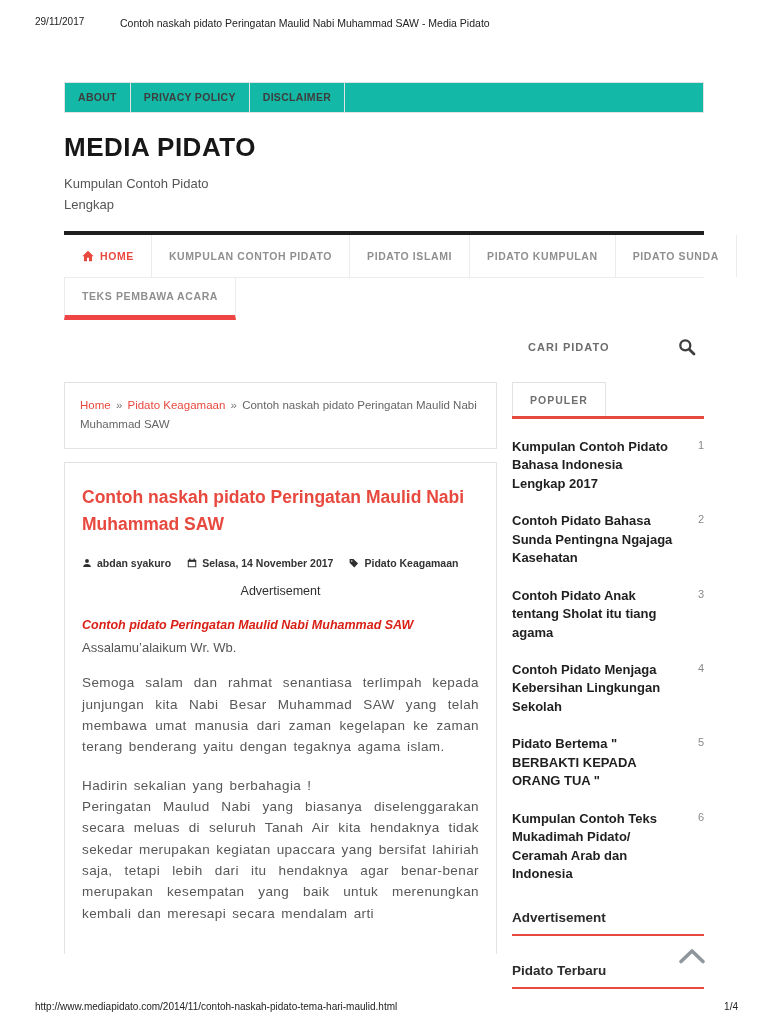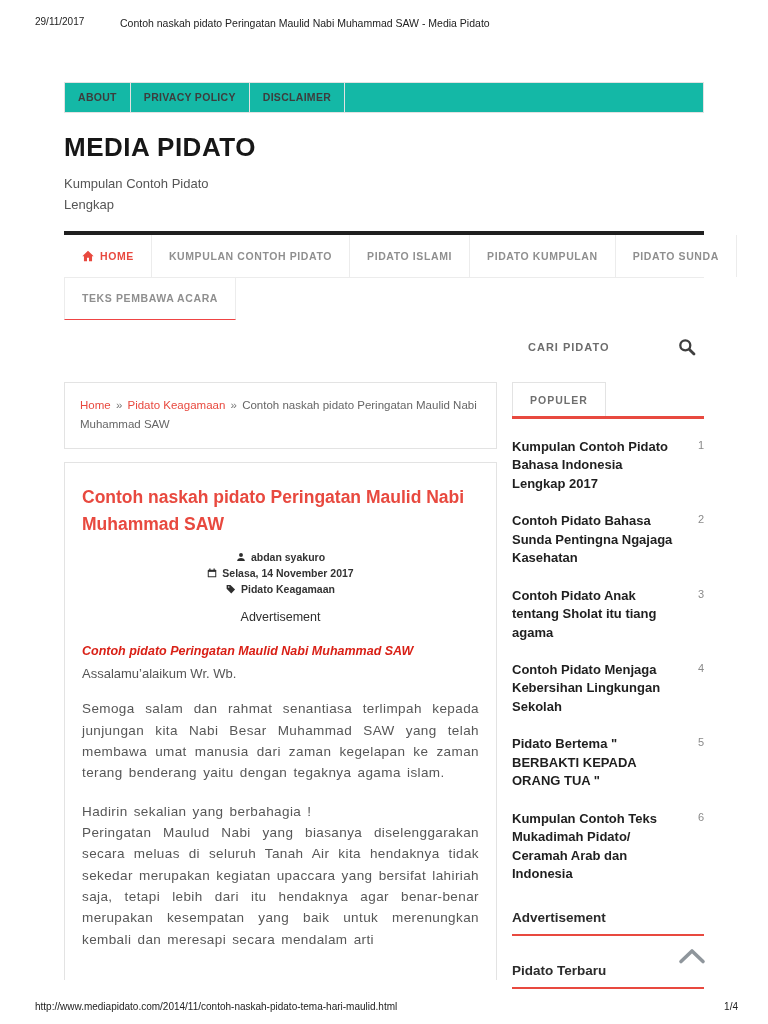--- a/index.html
+++ b/index.html
@@ -24,21 +24,21 @@
   .site-title { margin-top:19px; font-size:26px; font-weight:bold; color:#171717; letter-spacing:.5px; }
   .site-tagline { margin-top:10px; font-size:13px; color:#555; width:175px; line-height:1.65; }
 
   
   .mainnav { margin-top:15px; border-top:4px solid #1f1f1f; }
   .nav-row { display:flex; border-bottom:1px solid #ececec; }
   .nav-row2 { display:flex; }
   .nav-tab { display:flex; align-items:center; gap:6px; padding:0 17px; height:42px; font-size:10.5px; font-weight:bold; color:#8f8f8f; border-right:1px solid #ececec; letter-spacing:.6px; cursor:pointer; background:#fff; white-space:nowrap; }
   .nav-tab:first-child { border-left:1px solid #ececec; border-left-color:transparent; }
   .nav-tab.active { color:#e8493f; }
-  .nav-tab.second { border-left:1px solid #ececec; border-bottom:1px solid #ef4444; }
+  .nav-tab.second { border-left:1px solid #ececec; border-bottom:5px solid #ef4444; }
   .nav-icon svg { width:12px; height:12px; display:block; }
 
   
   .search-row { margin-top:11px; margin-left:448px; width:192px; display:flex; align-items:center; justify-content:space-between; height:32px; }
   .search-input { border:none; outline:none; background:transparent; width:150px; padding-left:16px; font-family:"Liberation Sans", sans-serif; font-size:11px; font-weight:bold; color:#555; letter-spacing:1px; }
   .search-input::placeholder { color:#6d6d6d; font-weight:bold; letter-spacing:1px; }
   .search-btn { width:18px; height:18px; margin-right:8px; cursor:pointer; }
   .search-btn svg { width:18px; height:18px; display:block; }
 
   
@@ -47,21 +47,21 @@
   .right-col { width:192px; }
 
   
   .breadcrumb { border:1px solid #e3e3e3; padding:13px 15px; font-size:11.5px; color:#666; line-height:1.7; }
   .crumb-link { color:#e8493f; cursor:pointer; }
   .crumb-sep { color:#777; margin:0 2px; }
 
   
   .article { margin-top:13px; border:1px solid #e3e3e3; border-bottom:none; padding:21px 17px 30px 17px; }
   .article-title { font-size:17.5px; font-weight:bold; color:#e8493f; line-height:1.55; }
-  .meta-row { margin-top:13px; display:flex; gap:4px; align-items:center;flex-direction:column; }
+  .meta-row { margin-top:19px; display:flex; gap:16px; align-items:center; }
   .meta-item { display:flex; align-items:center; gap:5px; font-size:10.5px; font-weight:bold; color:#333; white-space:nowrap; }
   .meta-item svg { width:10px; height:10px; display:block; }
   .ad-label { margin-top:15px; text-align:center; font-size:12.5px; color:#2e2e2e; }
   .lead-red { margin-top:20px; font-size:12.5px; font-weight:bold; font-style:italic; color:#d92016; }
   .greeting { margin-top:8px; font-size:13px; color:#555; }
   .para { margin-top:17px; font-size:13.5px; color:#575757; line-height:1.58; text-align:justify; letter-spacing:.4px; word-spacing:2px; }
   .para.cont { margin-top:0; }
 
   
   .populer-wrap { border-bottom:3px solid #e8493f; }

